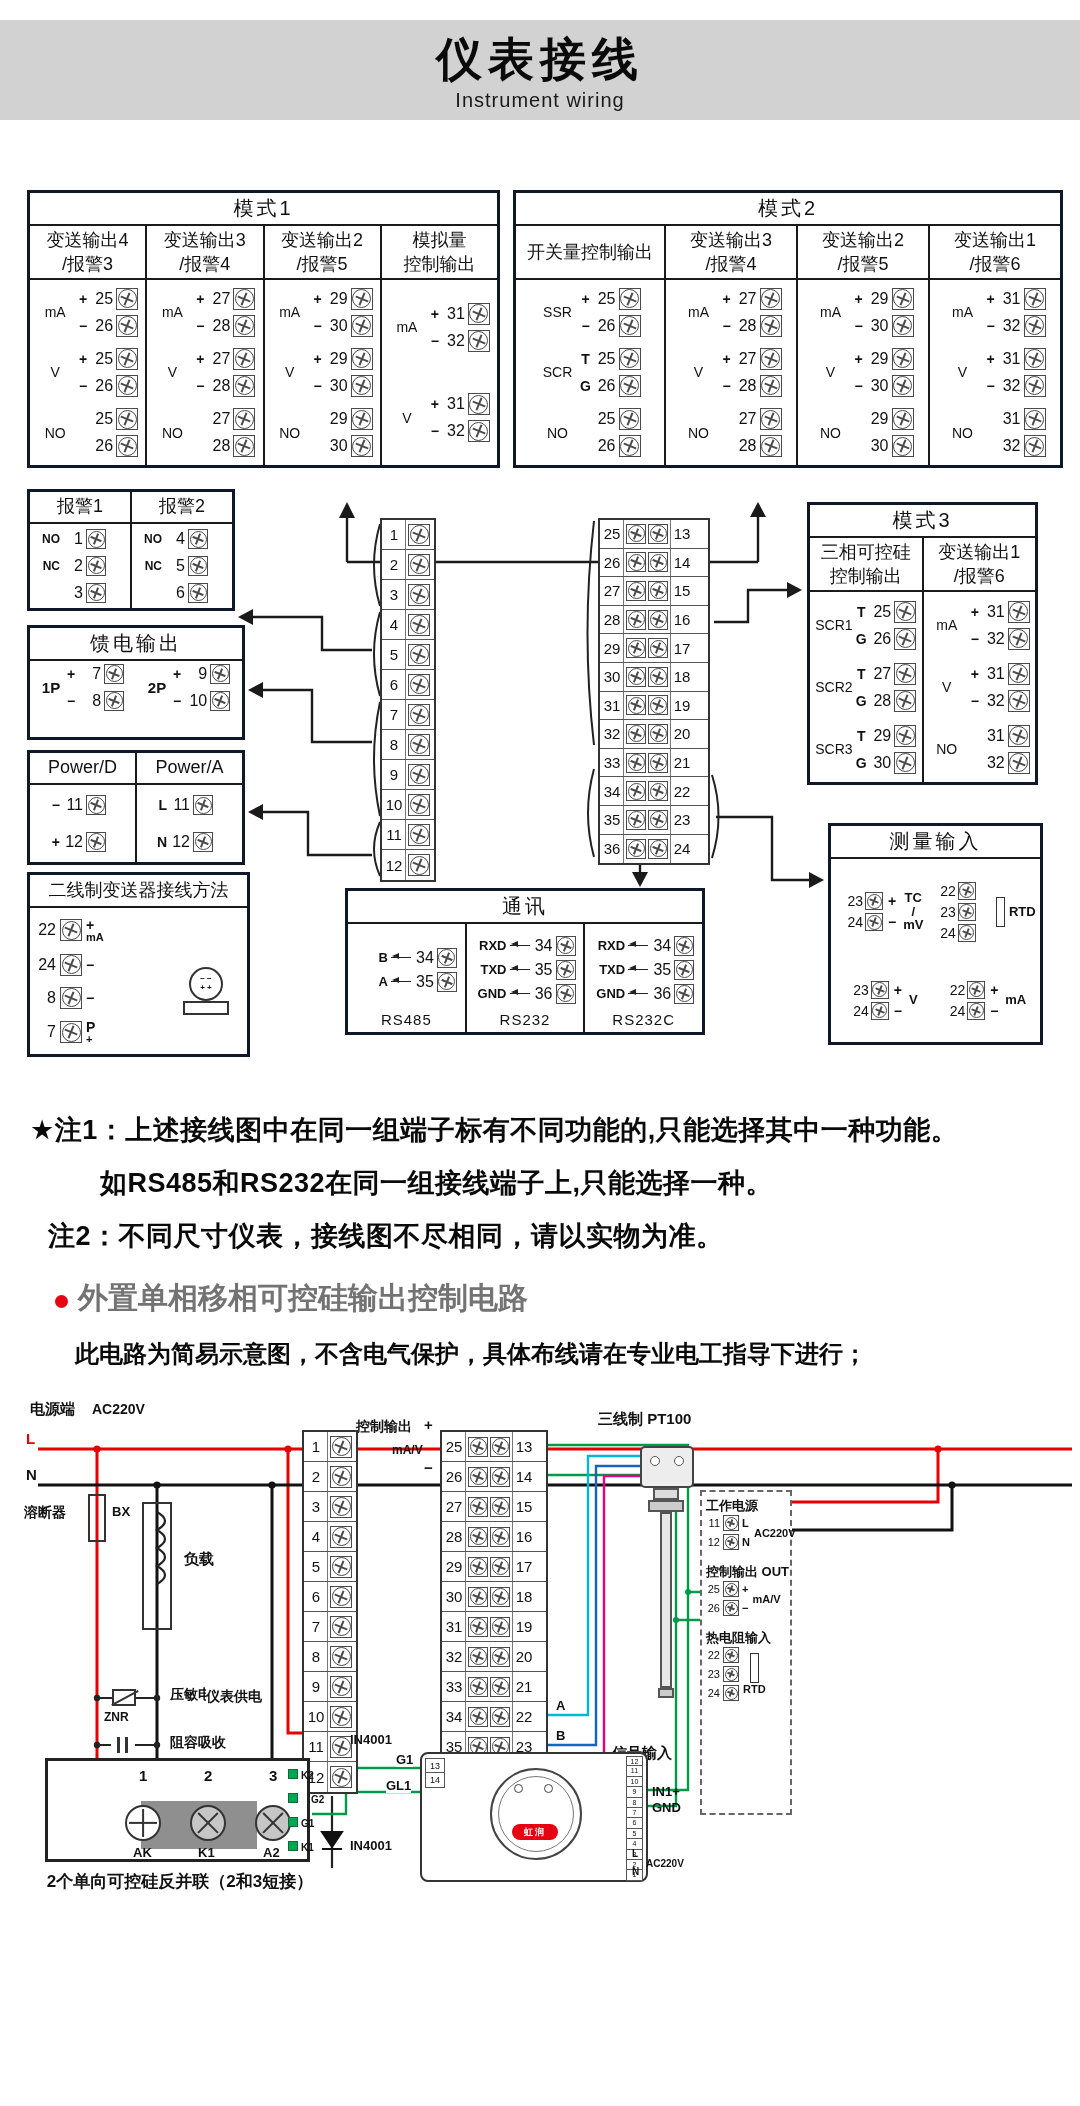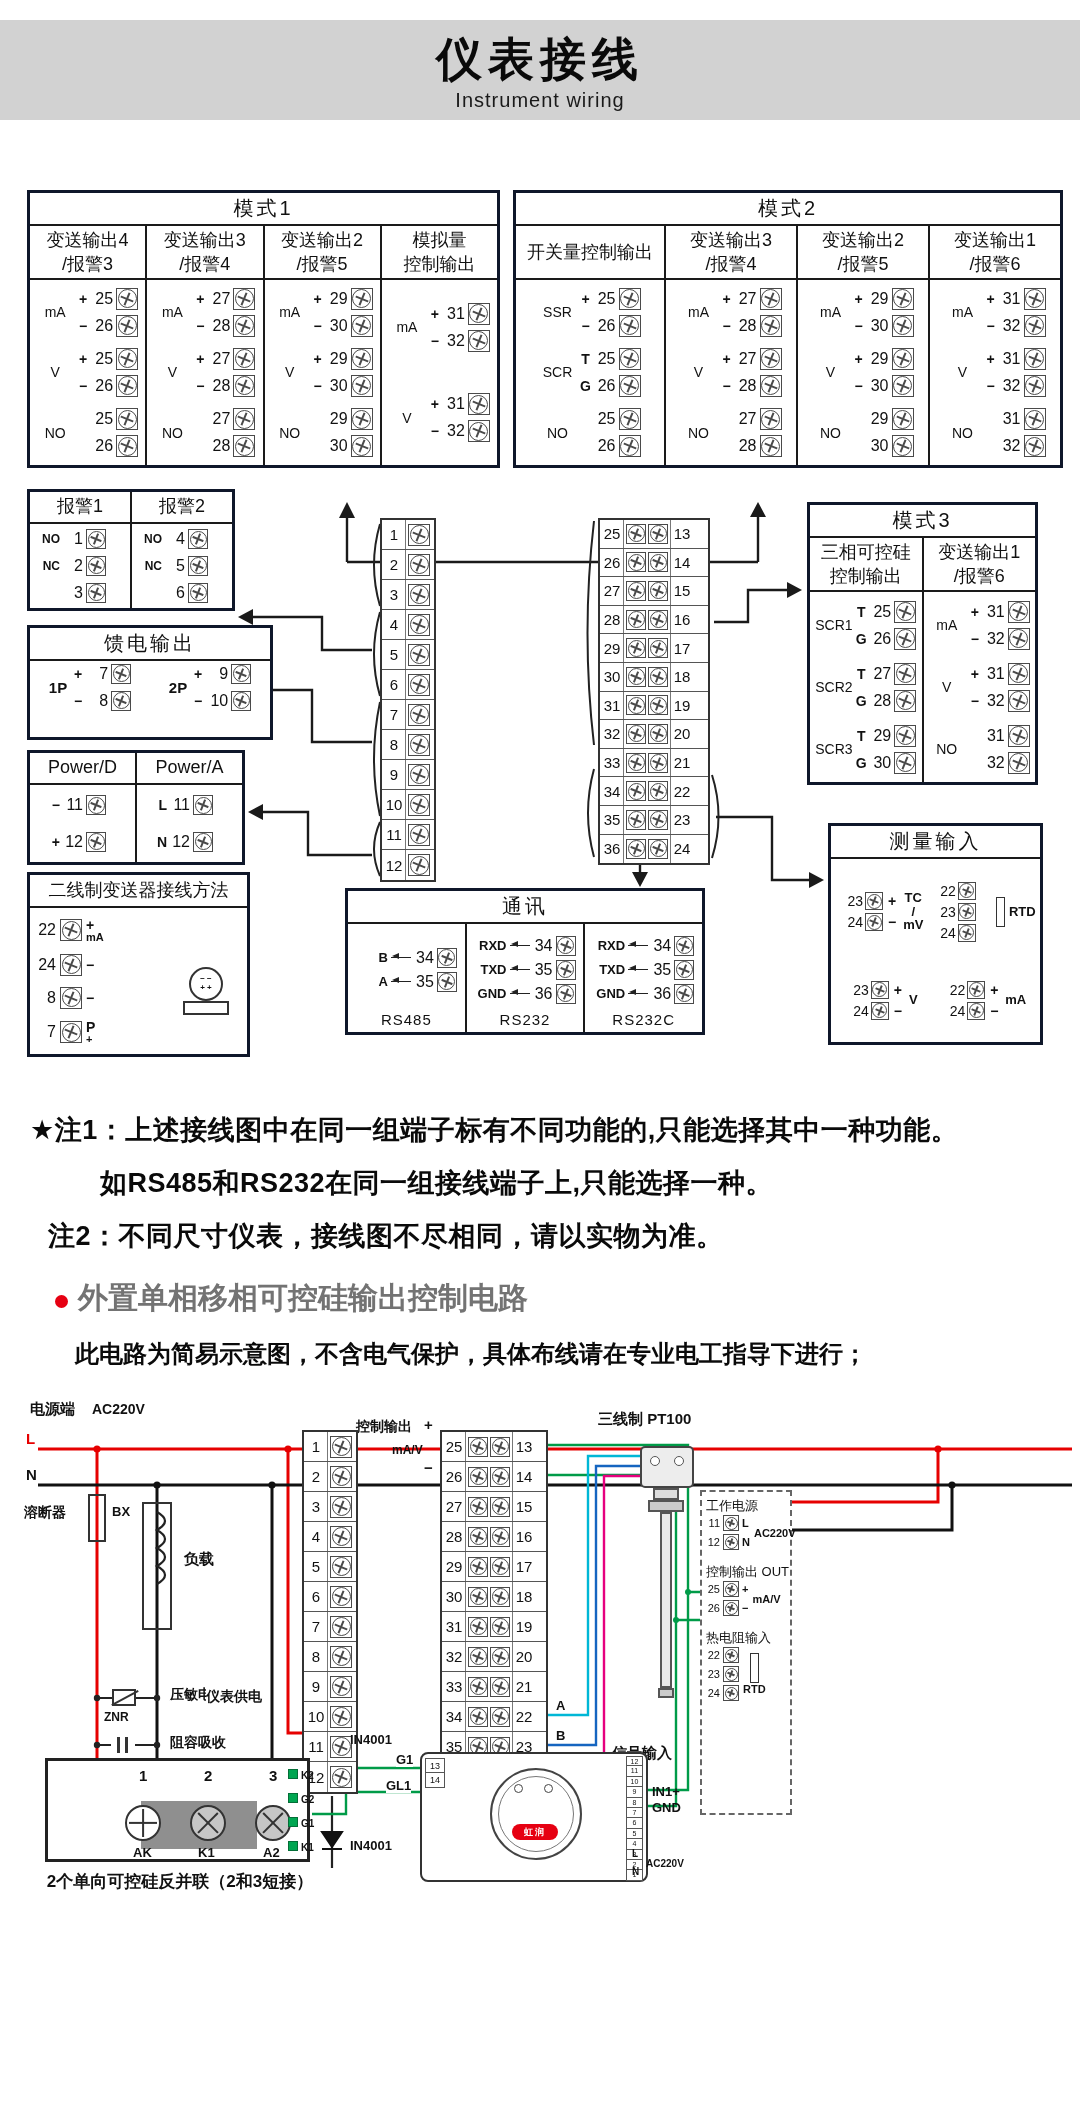--- a/index.html
+++ b/index.html
@@ -127,21 +127,21 @@
 .modeye{position:absolute;width:9px;height:9px;border:1.5px solid #444;border-radius:50%;background:#fff}
 .modlogo{position:absolute;left:90px;top:70px;width:46px;height:16px;background:#e60012;border-radius:8px;
  color:#fff;font-size:9px;font-weight:bold;text-align:center;line-height:16px;letter-spacing:2px}
 .mpincol{position:absolute;display:flex;flex-direction:column}
 .mpin{width:17px;height:10.4px;border:1px solid #555;border-top:none;font-size:7px;line-height:9px;text-align:center;background:#fff}
 .mpin:first-child{border-top:1px solid #555}
 .mpin2{width:20px;height:15px;border:1.2px solid #555;border-top:none;font-size:9px;line-height:14px;text-align:center;background:#fff}
 .mpin2:first-child{border-top:1.2px solid #555}
 .panel{position:absolute;left:700px;top:1490px;width:92px;height:325px;border:2px dashed #666;background:#fff;
  padding:5px 4px;display:flex;flex-direction:column;gap:13px}
-.ptitle{font-size:13px;font-weight:normal;white-space:nowrap}
+.ptitle{font-size:13px;font-weight:bold;white-space:nowrap}
 .prow{display:flex;align-items:center;gap:4px}
 .ppins{display:flex;flex-direction:column;gap:3px}
 .ppl{display:flex;align-items:center;gap:3px}
 .ppl .tnum{font-size:11px;min-width:14px}
 .plab{font-size:11px;font-weight:bold}
 .pside{font-size:11px;font-weight:bold;white-space:nowrap}
 .pt-head{position:absolute;left:640px;top:1446px;width:54px;height:42px;border:2.5px solid #444;border-radius:5px;background:#ededed}
 .pt-head::before{content:"";position:absolute;left:8px;top:8px;width:8px;height:8px;border:1.5px solid #555;border-radius:50%;background:#fff}
 .pt-head::after{content:"";position:absolute;right:8px;top:8px;width:8px;height:8px;border:1.5px solid #555;border-radius:50%;background:#fff}
 .pt-neck{position:absolute;left:653px;top:1488px;width:26px;height:12px;border:2px solid #555;background:#ddd}
@@ -787,21 +787,21 @@
           </div>
           <div class="apline">
             <span class="alab"></span>
             <span class="tnum">6</span>
             <span class="screw s20"></span>
           </div>
         </div>
       </div>
   </div>
 
-  <div class="box" id="feed" style="left:27px;top:625px;width:246px;height:115px">
+  <div class="box" id="feed" style="left:27px;top:625px;width:218px;height:115px">
     <div class="btitle">馈电输出</div>
     <div class="fgroups">
         <div class="fgroup">
           <span class="fname">1P</span>
           <div class="pins">
             <div class="pline">
               <span class="psign">+</span>
               <span class="tnum">7</span>
               <span class="screw s20"></span>
             </div>
@@ -1356,21 +1356,21 @@
       <div class="lbl f15" style="left: 221px; top: 6px;">3</div>
       <div class="circ plus" style="left: 77px; top: 44px;"></div>
       <div class="lbl f13" style="left: 85px; top: 84px;">AK</div>
       <div class="circ x gray" style="left: 142px; top: 44px;"></div>
       <div class="lbl f13" style="left: 150px; top: 84px;">K1</div>
       <div class="circ x gray" style="left: 207px; top: 44px;"></div>
       <div class="lbl f13" style="left: 215px; top: 84px;">A2</div>
       <div class="led" style="left: 240px; top: 8px;"></div>
       <div class="lbl f8" style="left: 253px; top: 9px;">K2</div>
       <div class="led" style="left: 240px; top: 32px;"></div>
-      <div class="lbl f8" style="left: 253px; top: 33px;">G2</div>
+      <div class="lbl f8" style="left: 263px; top: 33px;">G2</div>
       <div class="led" style="left: 240px; top: 56px;"></div>
       <div class="lbl f8" style="left: 253px; top: 57px;">G1</div>
       <div class="led" style="left: 240px; top: 80px;"></div>
       <div class="lbl f8" style="left: 253px; top: 81px;">K1</div>
     </div>
   <div class="lbl f17" style="left:30px;top:1870px;width:300px;text-align:center">2个单向可控硅反并联（2和3短接）</div>
 
   <div class="module" id="module">
     <div class="modcirc"></div>
     <div class="modeye" style="left:92px;top:30px"></div>

